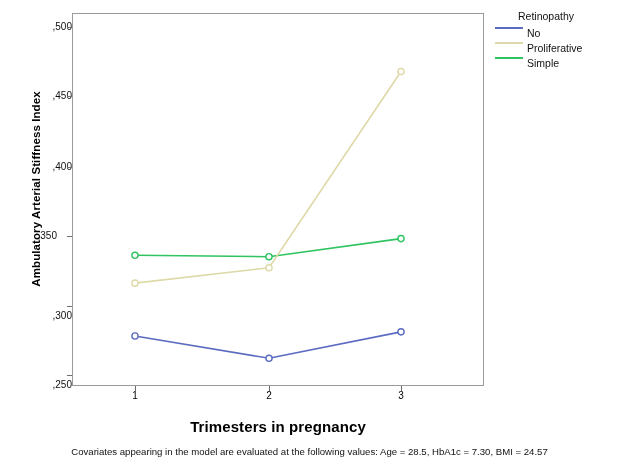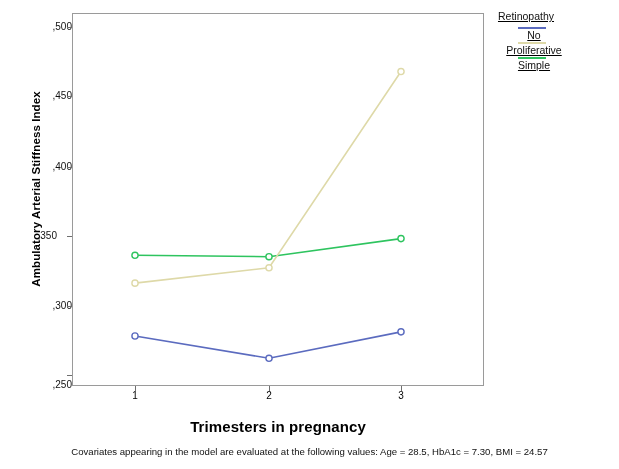--- a/index.html
+++ b/index.html
@@ -100,40 +100,38 @@
     left: 0;
     top: 0;
     width: 619px;
     height: 469px;
     pointer-events: none;
   }
 
   
   .legend {
     position: absolute;
-    left: 475px;
+    left: 495px;
     top: 10px;
     width: 118px;
-    text-decoration: underline;
   }
   .legend-title {
     font-size: 10.5px;
     line-height: 12px;
     text-align: center;
     width: 102px;
     color: #111;
   }
   .legend-items {
     margin-top: 5px;
   }
   .legend-row {
     display: flex;
-    align-items: center;
+    align-items: flex-start;
     height: 15px;
-    flex-direction: column;
   }
   .legend-swatch {
     width: 28px;
     height: 0;
     border-top-width: 2px;
     border-top-style: solid;
     margin-right: 4px;
     flex: none;
   }
   .legend-label {
@@ -170,21 +168,21 @@
 
     <div class="y-tick-label" style="top:91px; right:547px;">,450</div>
     <div class="y-tick-mark" style="left:67px; top:96px;"></div>
 
     <div class="y-tick-label" style="top:162px; right:547px;">,400</div>
     <div class="y-tick-mark" style="left:67px; top:167px;"></div>
 
     <div class="y-tick-label" style="top:231px; right:562px;">,350</div>
     <div class="y-tick-mark" style="left:67px; top:236px;"></div>
 
-    <div class="y-tick-label" style="top:301px; right:547px;">,300</div>
+    <div class="y-tick-label" style="top:311px; right:547px;">,300</div>
     <div class="y-tick-mark" style="left:67px; top:306px;"></div>
 
     <div class="y-tick-label" style="top:380px; right:547px;">,250</div>
     <div class="y-tick-mark" style="left:67px; top:375px;"></div>
   </div>
 
   <div>
     <div class="x-tick-mark" style="left:135px;"></div>
     <div class="x-tick-label" style="left:135px;">1</div>
 

